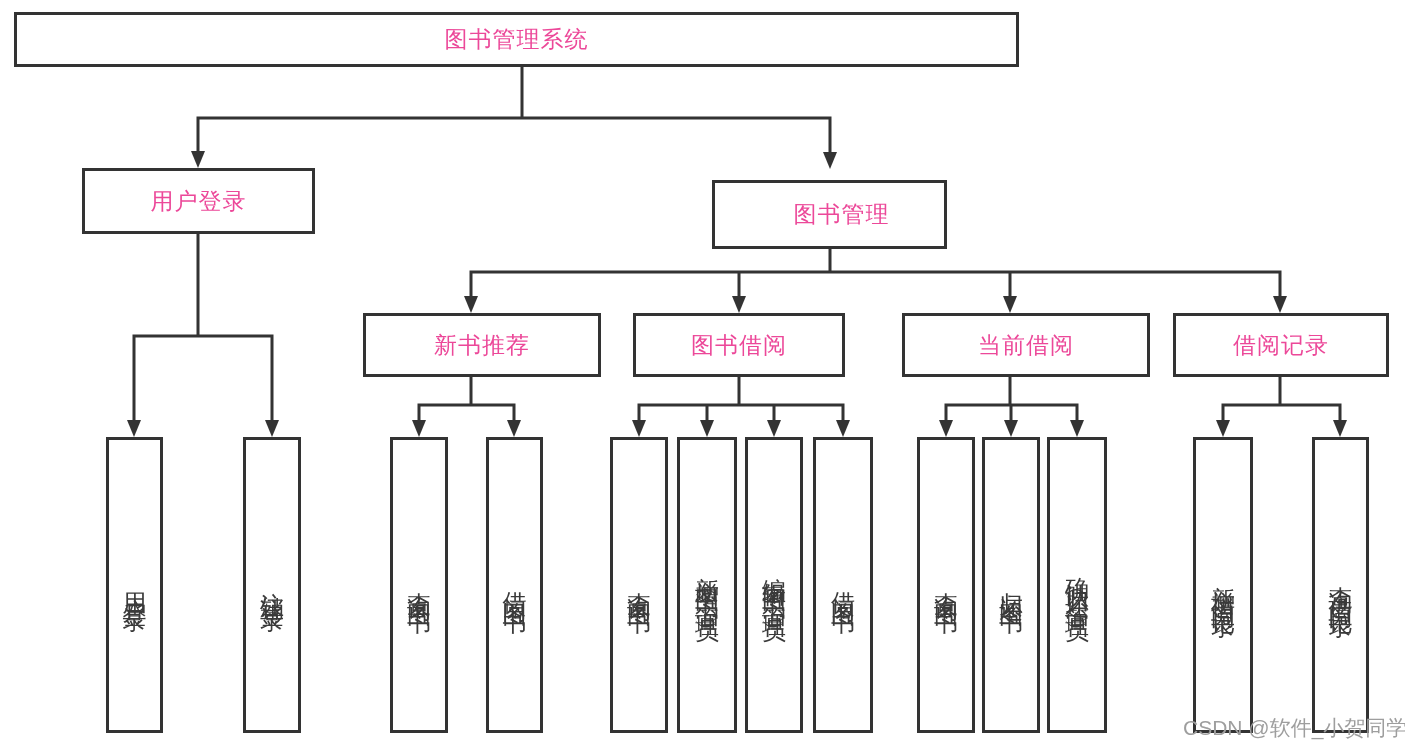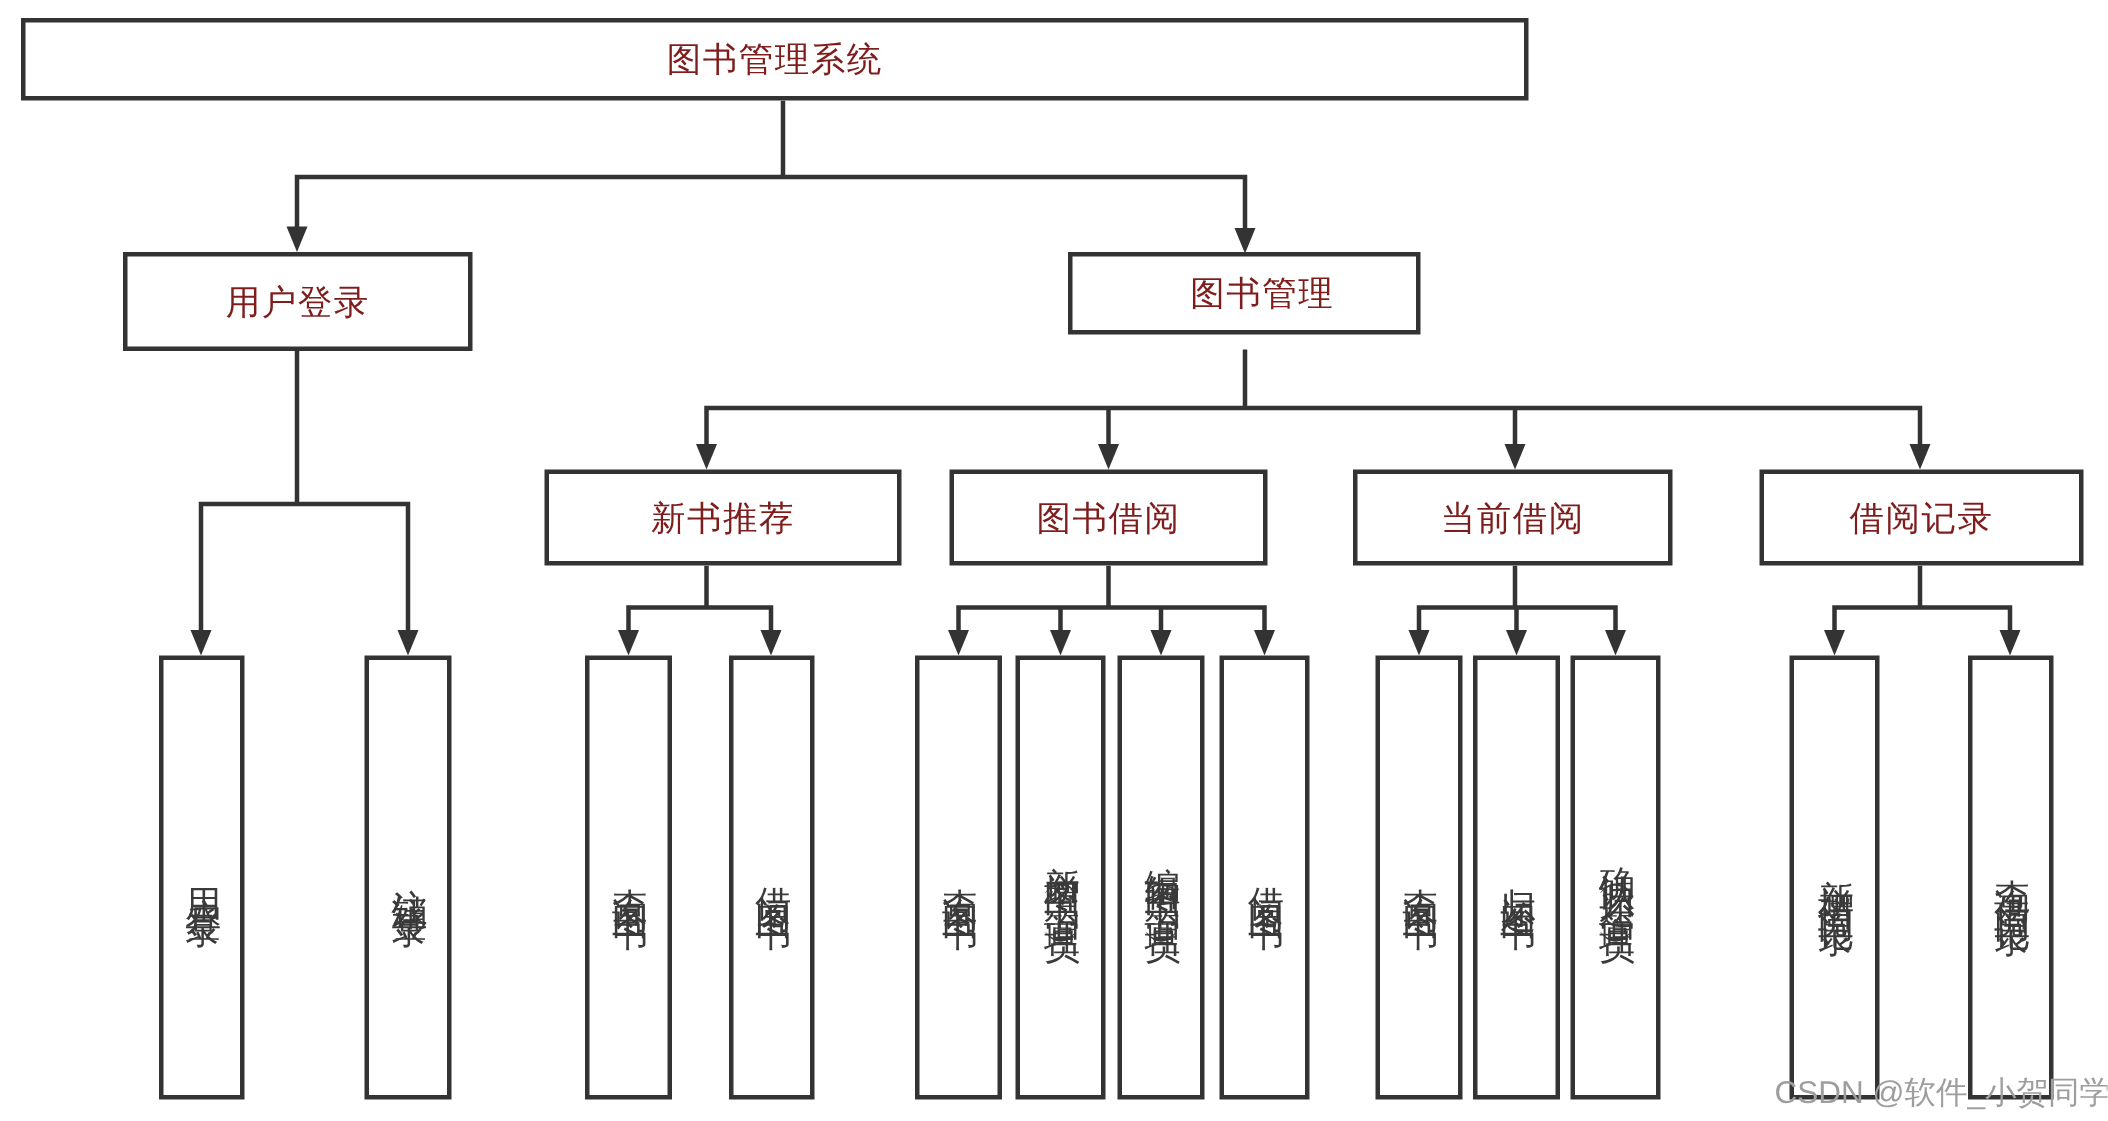--- a/index.html
+++ b/index.html
@@ -36,21 +36,21 @@
     position: absolute;
     box-sizing: border-box;
     border: 3px solid #333333;
     background: #ffffff;
     display: flex;
     align-items: center;
     justify-content: center;
   }
   .hlabel {
     font-size: 23px;
-    color: #7f1d1d;
+    color: #ec4899;
     letter-spacing: 1px;
     white-space: nowrap;
   }
   .vbox {
     position: absolute;
     box-sizing: border-box;
     border: 3px solid #333333;
     background: #ffffff;
     display: flex;
     align-items: center;
@@ -129,31 +129,31 @@
     </g>
   </svg>
 
   <div class="hbox" style="left:14px; top:12px; width:1005px; height:55px;">
     <span class="hlabel">图书管理系统</span>
   </div>
 
   <div class="hbox" style="left:82px; top:168px; width:233px; height:66px;">
     <span class="hlabel">用户登录</span>
   </div>
-  <div class="hbox" style="left:712px; top:168px; width:235px; height:55px;padding-left:24px;">
+  <div class="hbox" style="left:712px; top:180px; width:235px; height:69px;padding-left:24px;">
     <span class="hlabel">图书管理</span>
   </div>
 
   <div class="hbox" style="left:363px; top:313px; width:238px; height:64px;">
     <span class="hlabel">新书推荐</span>
   </div>
   <div class="hbox" style="left:633px; top:313px; width:212px; height:64px;align-items:center;">
     <span class="hlabel">图书借阅</span>
   </div>
-  <div class="hbox" style="left:902px; top:313px; width:213px; height:64px;align-items:center;">
+  <div class="hbox" style="left:902px; top:313px; width:248px; height:64px;align-items:center;">
     <span class="hlabel">当前借阅</span>
   </div>
   <div class="hbox" style="left:1173px; top:313px; width:216px; height:64px;">
     <span class="hlabel">借阅记录</span>
   </div>
 
   <div class="vbox" style="left:106px; top:437px; width:57px; height:296px;">
     <span class="vlabel">用户登录</span>
   </div>
   <div class="vbox" style="left:243px; top:437px; width:58px; height:296px;">

